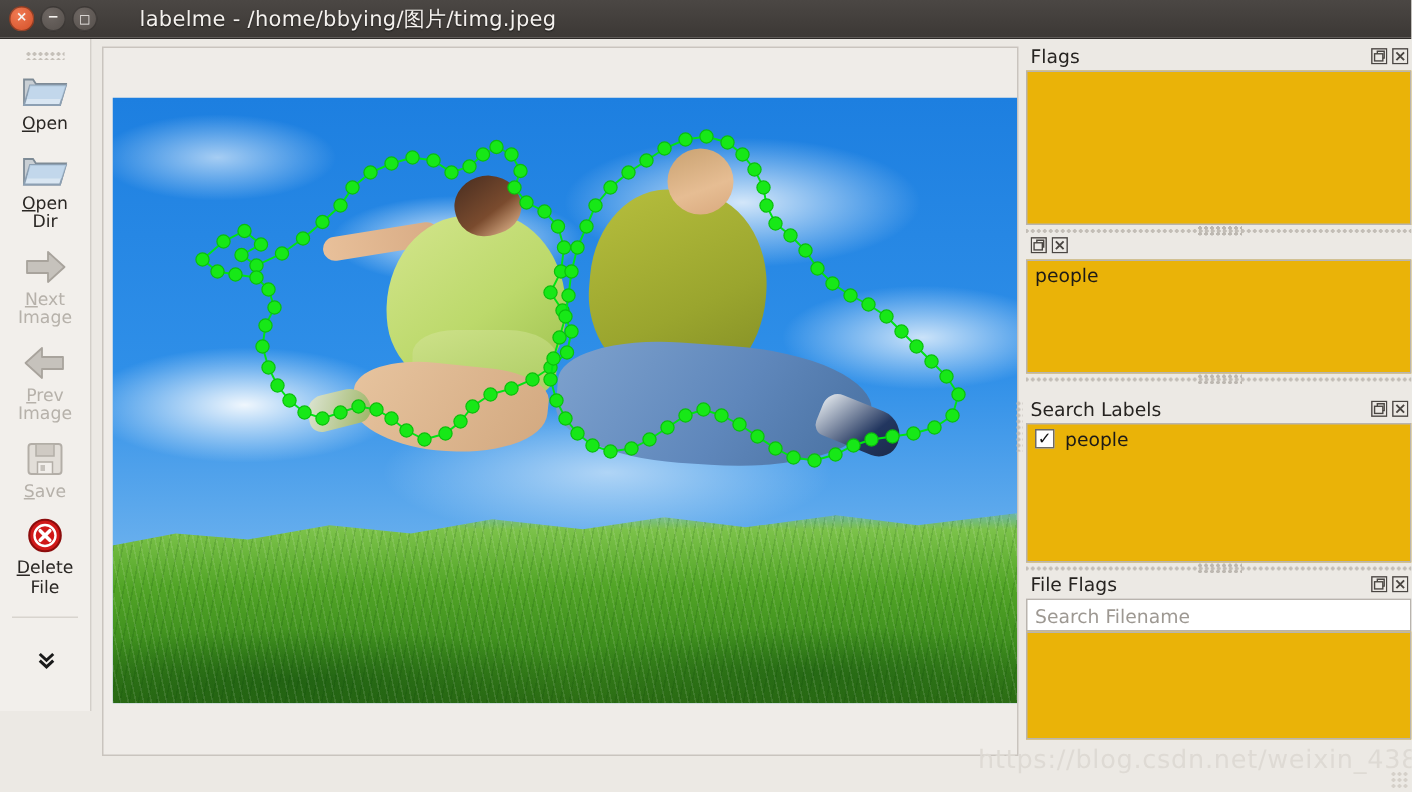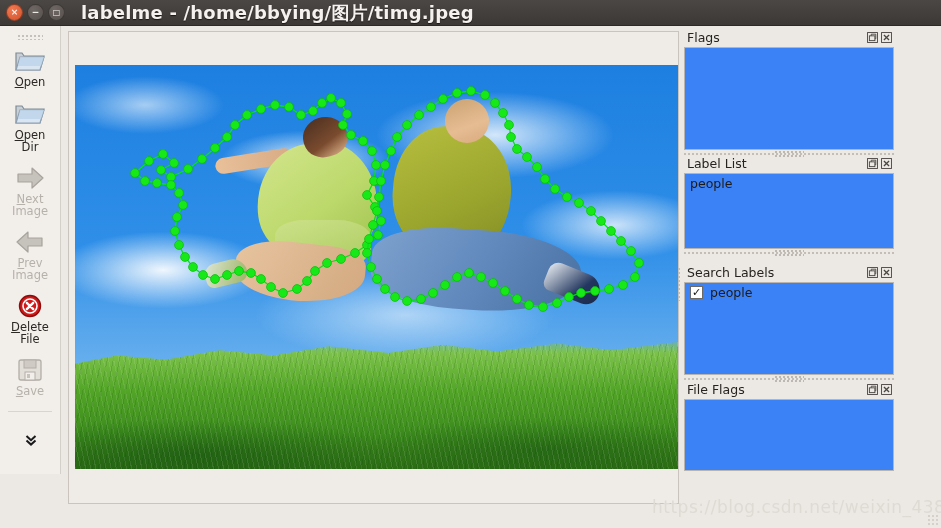--- a/index.html
+++ b/index.html
@@ -22,21 +22,21 @@
   .wb { width: 17px; height: 17px; border-radius: 50%;
         display: flex; align-items: center; justify-content: center;
         font-size: 10px; color: #f6f3f0; line-height: 1;
         border: 1px solid rgba(0,0,0,.35); }
   .wb.close { background: radial-gradient(circle at 35% 30%, #f07a52, #d4512a); }
   .wb.min   { background: radial-gradient(circle at 35% 30%, #6e6763, #56504c); }
   .wb.max   { background: radial-gradient(circle at 35% 30%, #6e6763, #56504c); }
   .wb .glyph { font-family: "DejaVu Sans", sans-serif; font-weight: bold; font-size: 9px; }
   .wb.max .glyph { font-size: 8px; }
   #title-text {
-    margin-left: 16px; color: #f4f1ee; font-size: 18px; font-weight: bold;
+    margin-left: 28px; color: #f4f1ee; font-size: 14px; font-weight: normal;
     text-shadow: 0 1px 1px rgba(0,0,0,.6); letter-spacing: .2px;
     white-space: nowrap;
   }
 
   
   #toolbar {
     position: absolute; left: 0; top: 26px; width: 61px; height: 448px;
     background: #f2efeb; border-right: 1px solid #d3cfc9;
     display: flex; flex-direction: column; align-items: center;
     padding-top: 8px;
@@ -146,30 +146,30 @@
     left: 130px; top: 196px; width: 42px; height: 24px;
     background: linear-gradient(120deg,#dfe6d6,#9cb463);
     border-radius: 14px 18px 12px 10px; transform: rotate(-14deg);
   }
   #annot { position: absolute; inset: 0; }
 
   
   #dock {
     position: absolute; left: 684px; top: 28px; width: 257px; height: 500px;
   }
-  .panel { position: absolute; left: 0; width: 210px; }
+  .panel { position: absolute; left: 0; width: 257px; }
   .panel-head {
     height: 19px; display: flex; align-items: center;
     padding-left: 3px; padding-right: 2px;
   }
   .panel-title { font-size: 12.5px; color: #262320; flex: 1; white-space: nowrap; }
   .panel-btns { display: flex; gap: 3px; align-items: center; }
   .pbtn { width: 11px; height: 11px; cursor: pointer; display: block; }
   .panel-body {
-    background: #3b82f6; border: 1px solid #b9b4ae;
+    background: #eab308; border: 1px solid #b9b4ae;
     position: relative; overflow: hidden;
   }
   .list-item {
     font-size: 12.5px; color: #1d1a17; padding: 2px 5px;
     display: flex; align-items: center; gap: 7px;
   }
   .cb {
     width: 13px; height: 13px; border: 1px solid #6d6a66; background: #fff;
     display: flex; align-items: center; justify-content: center;
     font-size: 11px; line-height: 1; color: #111; cursor: pointer;
@@ -258,37 +258,37 @@
       <div class="tlabel"><u>N</u>ext<br>Image</div>
     </div>
 
     <div class="tool disabled">
       <svg width="32" height="26" viewBox="0 0 32 26">
         <path d="M28 9 L14 9 L14 3 L3 13 L14 23 L14 17 L28 17 Z" fill="#c6c2bc" stroke="#a8a39c" stroke-width="1.2" stroke-linejoin="round"></path>
       </svg>
       <div class="tlabel"><u>P</u>rev<br>Image</div>
     </div>
 
-    <div class="tool">
-      <svg width="28" height="26" viewBox="0 0 28 26">
-        <circle cx="14" cy="13" r="10.5" fill="#d01919" stroke="#8c0c0c" stroke-width="1.4"></circle>
-        <circle cx="14" cy="13" r="7" fill="none" stroke="#ffffff" stroke-width="1.6"></circle>
-        <path d="M10.8 9.8 L17.2 16.2 M17.2 9.8 L10.8 16.2" stroke="#ffffff" stroke-width="2.4" stroke-linecap="round"></path>
-      </svg>
-      <div class="tlabel"><u>D</u>elete<br>File</div>
-    </div>
-
     <div class="tool disabled">
       <svg width="28" height="26" viewBox="0 0 28 26">
         <rect x="3" y="3" width="22" height="20" rx="2" fill="#e2ded8" stroke="#b3aea7" stroke-width="1.3"></rect>
         <rect x="8" y="3" width="12" height="8" fill="#cfcac3" stroke="#b3aea7" stroke-width="1"></rect>
         <rect x="9" y="15" width="10" height="8" fill="#f2efeb" stroke="#b3aea7" stroke-width="1"></rect>
         <rect x="11" y="17" width="3" height="4" fill="#c6c2bc"></rect>
       </svg>
       <div class="tlabel"><u>S</u>ave</div>
+    </div>
+
+    <div class="tool">
+      <svg width="28" height="26" viewBox="0 0 28 26">
+        <circle cx="14" cy="13" r="10.5" fill="#d01919" stroke="#8c0c0c" stroke-width="1.4"></circle>
+        <circle cx="14" cy="13" r="7" fill="none" stroke="#ffffff" stroke-width="1.6"></circle>
+        <path d="M10.8 9.8 L17.2 16.2 M17.2 9.8 L10.8 16.2" stroke="#ffffff" stroke-width="2.4" stroke-linecap="round"></path>
+      </svg>
+      <div class="tlabel"><u>D</u>elete<br>File</div>
     </div>
 
     <div class="tb-sep"></div>
 
     <div id="tb-overflow">
       <svg width="14" height="16" viewBox="0 0 14 16">
         <path d="M2.5 4 L7 8.2 L11.5 4" fill="none" stroke="#1a1a1a" stroke-width="2"></path>
         <path d="M2.5 8.4 L7 12.6 L11.5 8.4" fill="none" stroke="#1a1a1a" stroke-width="2"></path>
       </svg>
     </div>
@@ -445,21 +445,20 @@
         </div>
       </div>
       <div class="panel-body" style="height:103px;"></div>
       <div class="splitter">
           <div class="splitter-inner"></div>
         </div>
     </div>
 
     <div class="panel" style="top:126px;">
       <div class="panel-head">
-        <div class="panel-title">Label List</div>
         <div class="panel-btns">
           <svg class="pbtn" viewBox="0 0 12 12">
             <rect x=".6" y=".6" width="10.8" height="10.8" fill="none" stroke="#4a4642"></rect>
             <rect x="2.6" y="4.2" width="6" height="5.2" fill="none" stroke="#4a4642"></rect>
             <path d="M4.6 4.2 L4.6 2.4 L9.6 2.4 L9.6 7.4 L8.6 7.4" fill="none" stroke="#4a4642"></path>
           </svg>
           <svg class="pbtn" viewBox="0 0 12 12">
             <rect x=".6" y=".6" width="10.8" height="10.8" fill="none" stroke="#4a4642"></rect>
             <path d="M3.2 3.2 L8.8 8.8 M8.8 3.2 L3.2 8.8" stroke="#4a4642" stroke-width="1.4"></path>
           </svg>
@@ -510,19 +509,20 @@
             <rect x=".6" y=".6" width="10.8" height="10.8" fill="none" stroke="#4a4642"></rect>
             <rect x="2.6" y="4.2" width="6" height="5.2" fill="none" stroke="#4a4642"></rect>
             <path d="M4.6 4.2 L4.6 2.4 L9.6 2.4 L9.6 7.4 L8.6 7.4" fill="none" stroke="#4a4642"></path>
           </svg>
           <svg class="pbtn" viewBox="0 0 12 12">
             <rect x=".6" y=".6" width="10.8" height="10.8" fill="none" stroke="#4a4642"></rect>
             <path d="M3.2 3.2 L8.8 8.8 M8.8 3.2 L3.2 8.8" stroke="#4a4642" stroke-width="1.4"></path>
           </svg>
         </div>
       </div>
+      <input id="search-input" type="text" placeholder="Search Filename" style="">
       <div class="panel-body" style="height:72px;"></div>
     </div>
   </div>
 
   <div id="watermark">https://blog.csdn.net/weixin_43885460</div>
   <div id="corner-grip"></div>
 </div>
 
 </body></html>

